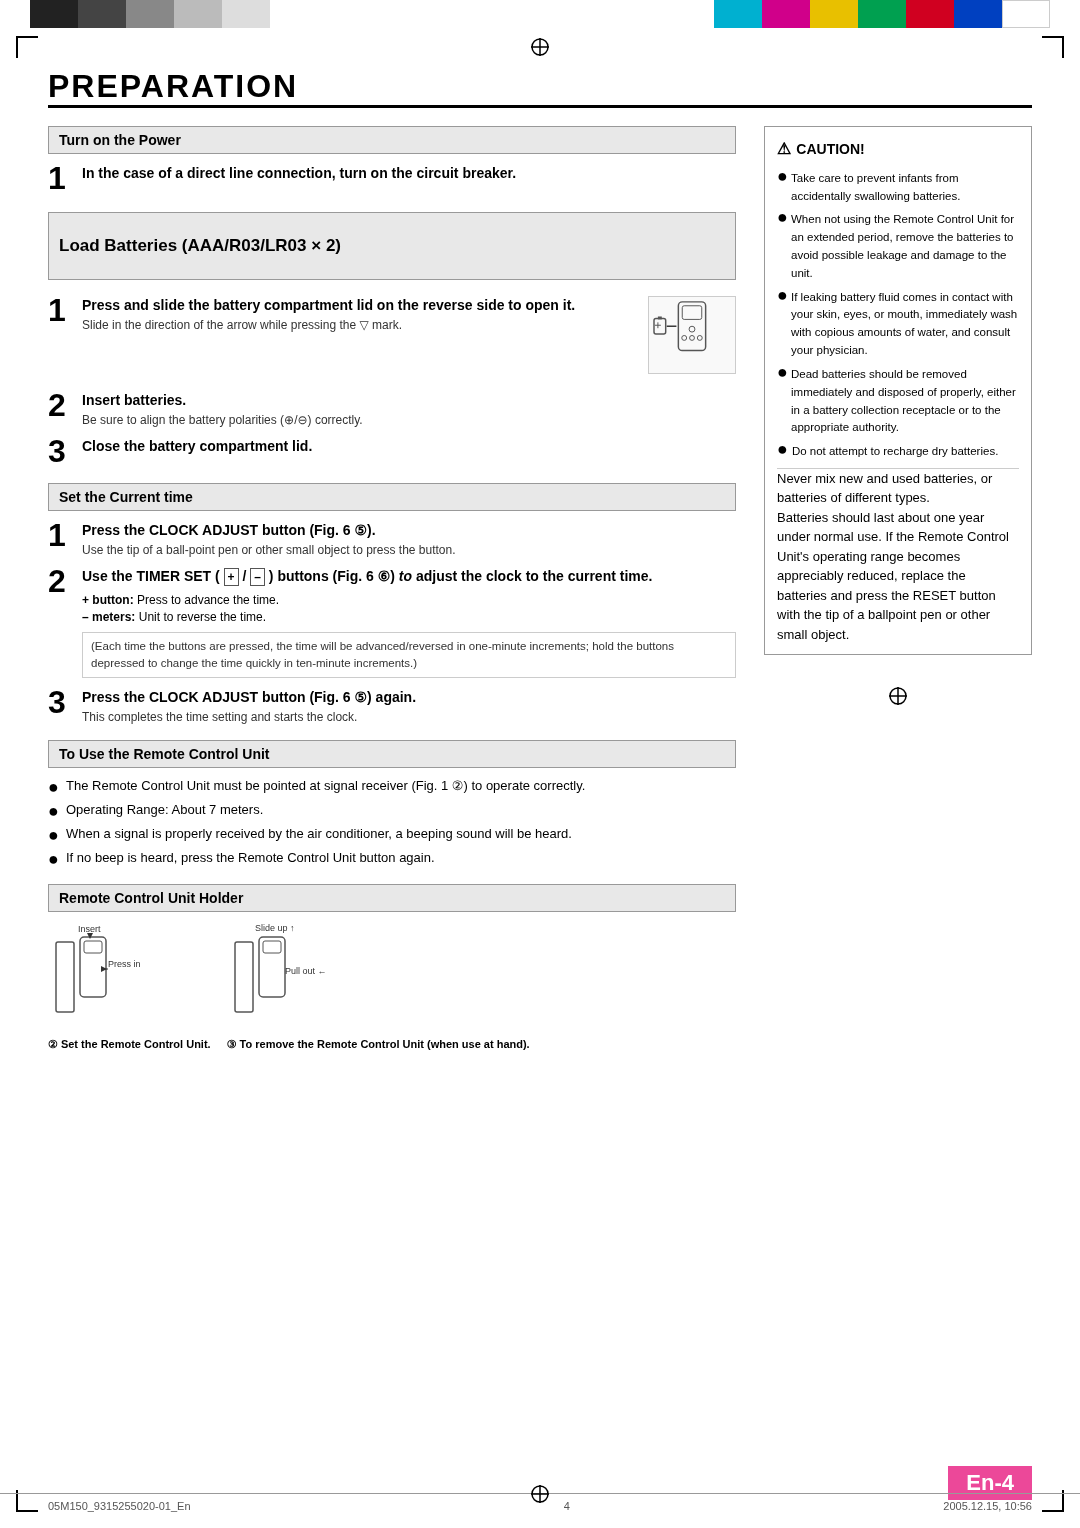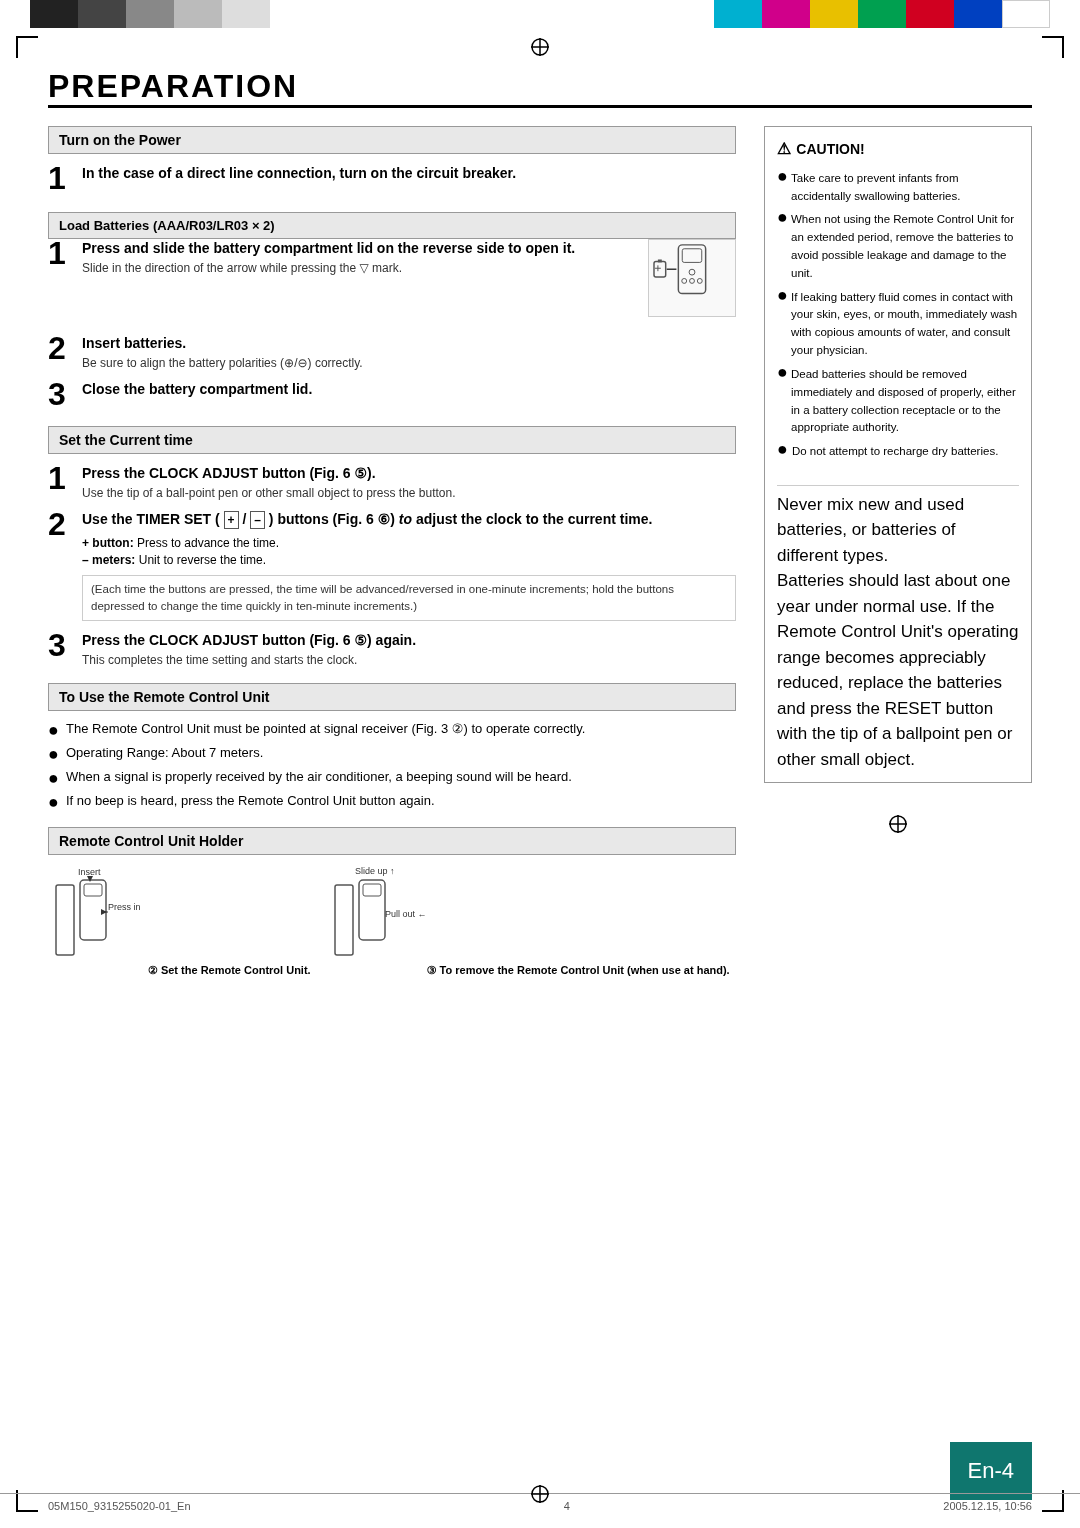--- a/index.html
+++ b/index.html
@@ -135,37 +135,36 @@
       margin-bottom: 6px;
       gap: 4px;
     }
     .caution-item .dot {
       min-width: 10px;
       font-size: 18px;
       line-height: 1;
       margin-top: -3px;
     }
     .caution-note {
-      font-size: 17px;
-      margin-top: 24px;
+      font-size: 13px;
+      margin-top: 7px;
       border-top: 1px solid #ccc;
-      padding-top: 6px;
       line-height: 1.5;
     }
     
     .battery-section {
       margin-bottom: 16px;
     }
     .battery-header {
       background: #e8e8e8;
       border: 1.5px solid #999;
-      padding: 5px 10px;
-      font-weight: bold;
-      font-size: 13px;
-      margin-bottom: 0;
+      padding: 23px 10px;
+      font-weight: bold;
+      font-size: 17px;
+      margin-bottom: 16px;
     }
     
     .bullet-list {
       list-style: none;
       padding: 0;
     }
     .bullet-list li {
       display: flex;
       align-items: flex-start;
       gap: 6px;
@@ -206,21 +205,22 @@
       margin-bottom: 16px;
     }
     .holder-diagrams {
       display: flex;
       gap: 16px;
       align-items: flex-end;
       margin-top: 8px;
     }
     .holder-item {
       display: flex;
-      align-items: flex-end;
+      flex-direction: column;
+      align-items: flex-start;
       font-size: 11px;
     }
     .holder-item .label {
       font-weight: bold;
       font-size: 11px;
       text-align: center;
       margin-top: 4px;
     }
     
     .footer {
@@ -234,24 +234,24 @@
       color: #555;
       border-top: 1px solid #999;
       padding-top: 6px;
       text-align: center;
     }
     .en-badge {
       position: absolute;
       bottom: 28px;
       right: 48px;
       font-size: 22px;
-      font-weight: normal;
-      background: #0f766e;
+      font-weight: bold;
+      background: #ec4899;
       color: #fff;
-      padding: 16px 18px;
+      padding: 4px 18px;
     }
     .to-word {
       font-style: italic;
     }
     .step-img-float {
       float: right;
       margin-left: 10px;
       margin-bottom: 4px;
     }
     .plus-btn {
@@ -416,21 +416,21 @@
               <p class="sub">This completes the time setting and starts the clock.</p>
             </div>
           </div>
         </div>
 
         <div class="remote-section section-block">
           <div class="section-header">To Use the Remote Control Unit</div>
           <ul class="bullet-list">
             <li>
               <span class="bul">●</span>
-              <span>The Remote Control Unit must be pointed at signal receiver (Fig. 3 ②) to operate correctly.</span>
+              <span>The Remote Control Unit must be pointed at signal receiver (Fig. 1 ②) to operate correctly.</span>
             </li>
             <li>
               <span class="bul">●</span>
               <span>Operating Range: About 7 meters.</span>
             </li>
             <li>
               <span class="bul">●</span>
               <span>When a signal is properly received by the air conditioner, a beeping sound will be heard.</span>
             </li>
             <li>

